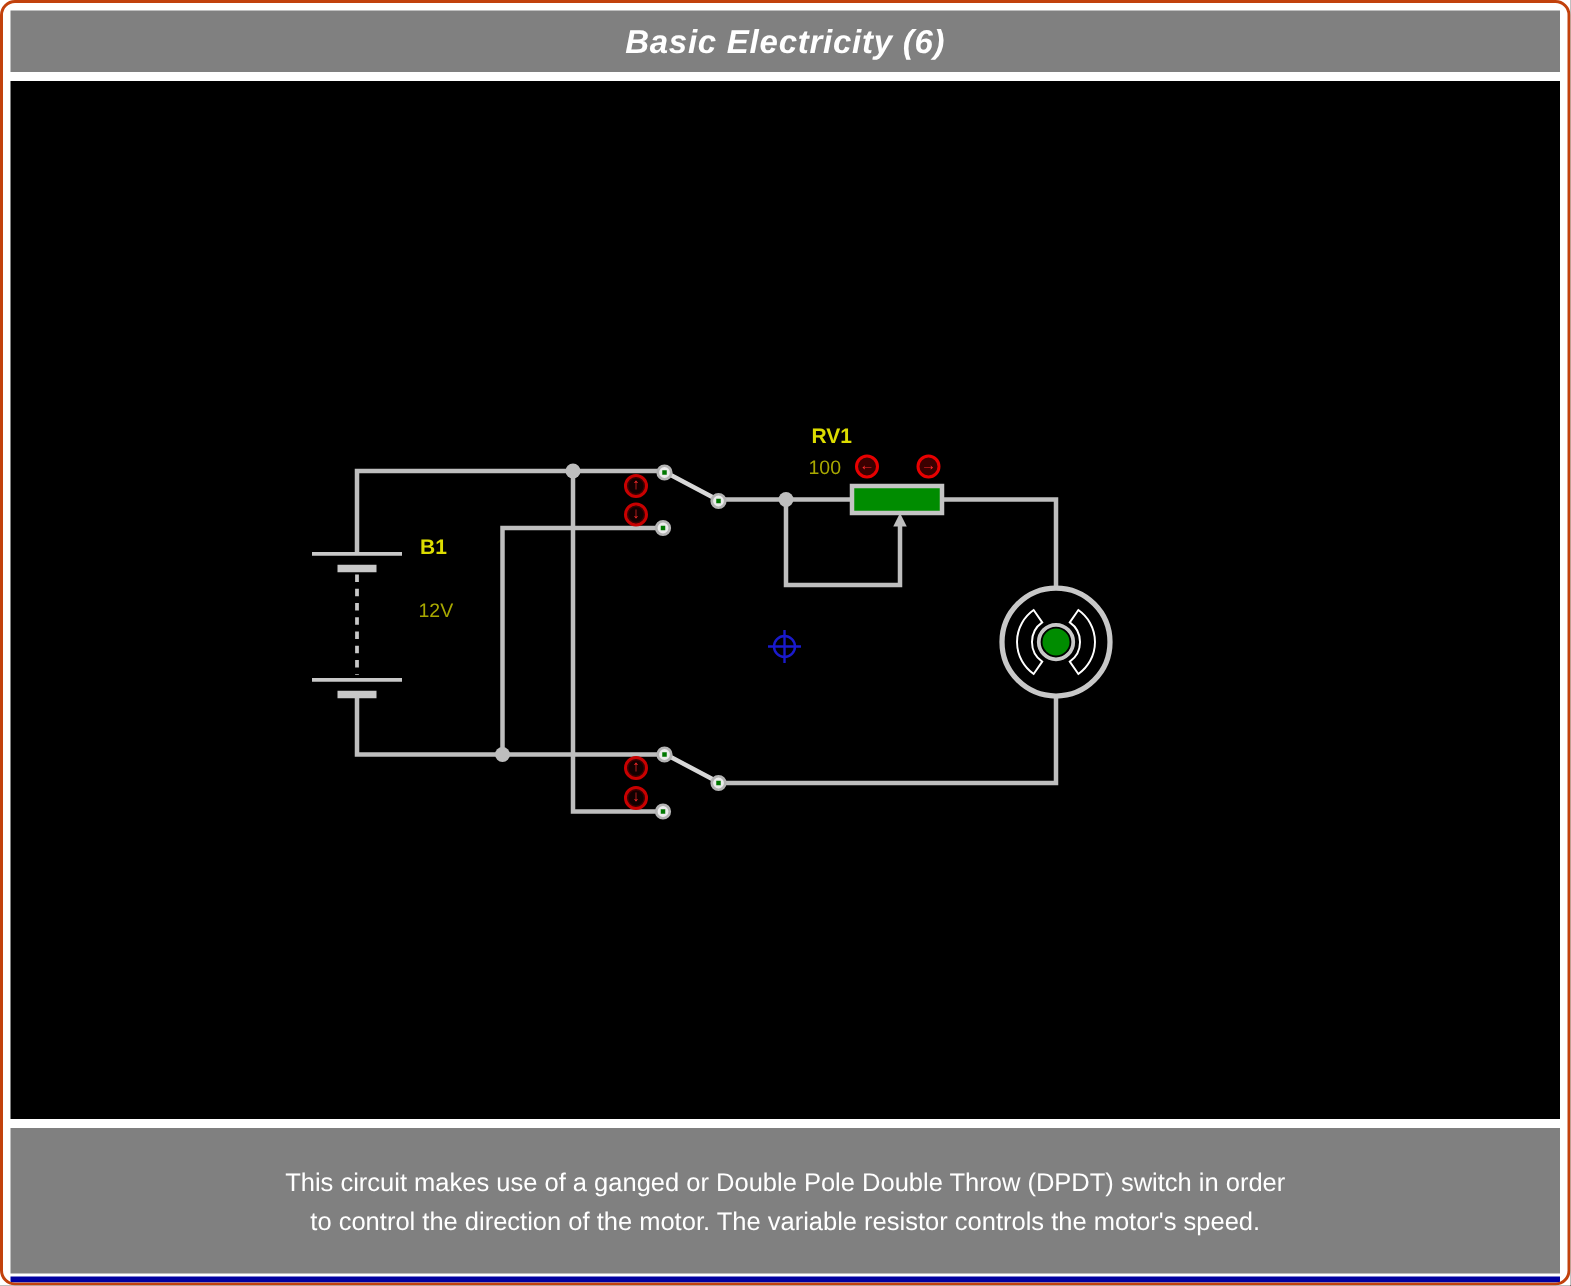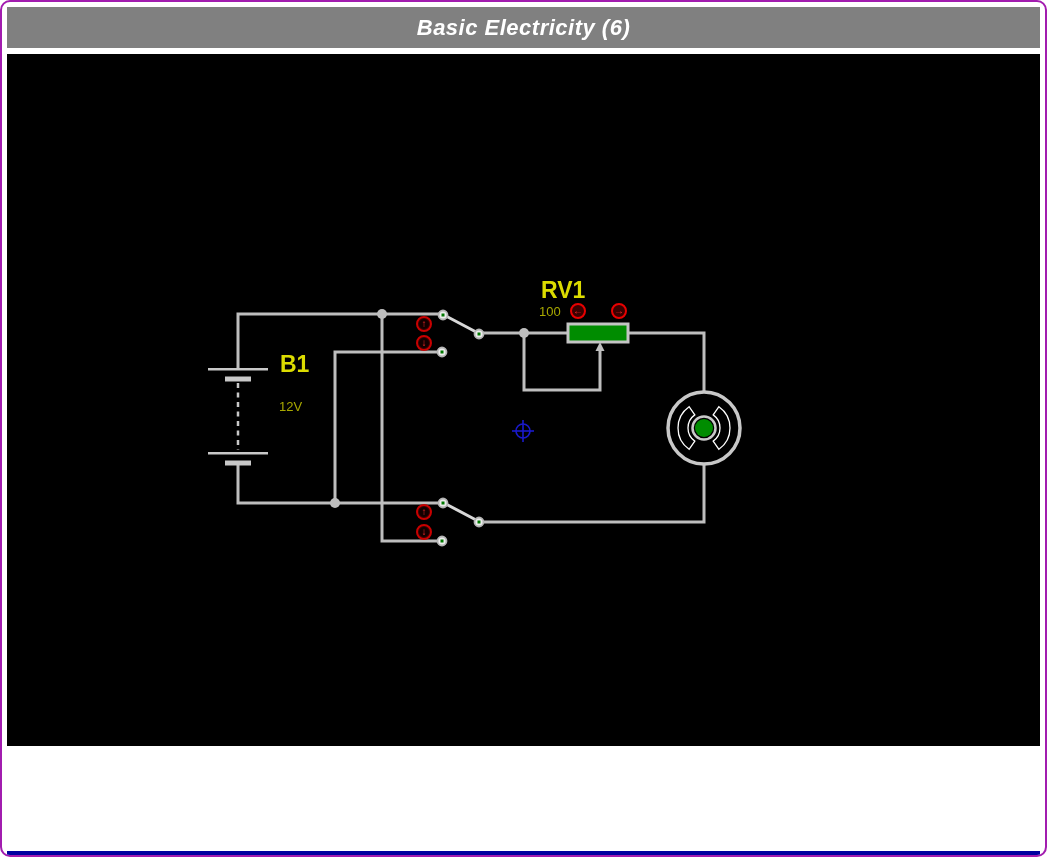--- a/index.html
+++ b/index.html
@@ -1,22 +1,22 @@
 <!DOCTYPE html>
 <html><head>
 <meta charset="utf-8">
 <style>
   html,body{margin:0;padding:0;background:#fff;}
   body{font-family:"Liberation Sans",sans-serif;}
-  .frame{position:relative;width:1043px;height:853px;border:2px solid #a21caf;border-radius:10px;background:#fff;overflow:hidden;}
+  .frame{position:relative;width:1043px;height:853px;border:2px solid #c2410c;border-radius:10px;background:#fff;overflow:hidden;}
   .titlebar{position:absolute;left:5px;top:5px;width:1033px;height:41px;background:#808080;display:flex;align-items:center;justify-content:center;}
   .titlebar span{color:#fff;font-weight:bold;font-style:italic;font-size:22px;letter-spacing:.5px;}
   .canvas{position:absolute;left:5px;top:52px;width:1033px;height:692px;background:#000;}
   .canvas svg{position:absolute;left:0;top:0;}
-  .ref-label{position:absolute;font-weight:bold;font-size:23px;color:#DCDC00;line-height:17px;}
+  .ref-label{position:absolute;font-weight:bold;font-size:14px;color:#DCDC00;line-height:17px;}
   .val-label{position:absolute;font-size:13px;color:#A8A800;line-height:13px;}
   .rbtn{position:absolute;width:12px;height:12px;border:2px solid #C80000;border-radius:50%;background:#120000;color:#FF2A2A;font-size:10px;line-height:12px;text-align:center;font-weight:bold;cursor:pointer;box-shadow:inset 0 0 0 1px #3a0000;}
   .rbtn.rv{border-color:#E80000;background:#3A0000;}
   .footer{position:absolute;left:5px;top:750px;width:1033px;height:97px;background:#808080;color:#fff;text-align:center;font-size:17px;line-height:26px;padding-top:24px;box-sizing:border-box;}
   .accent{position:absolute;left:5px;top:849px;width:1033px;height:4px;background:#0000A0;}
 </style>
 </head>
 <body>
 
 <div class="frame">
@@ -101,16 +101,20 @@
 
     <div class="rbtn" style="left:409px;top:262px;">↑</div>
     <div class="rbtn" style="left:409px;top:281px;">↓</div>
     <div class="rbtn" style="left:409px;top:450px;">↑</div>
     <div class="rbtn" style="left:409px;top:470px;">↓</div>
 
     <div class="rbtn rv" style="left:563px;top:249px;">←</div>
     <div class="rbtn rv" style="left:604px;top:249px;">→</div>
   </div>
 
+  <div class="footer">
+    <div>This circuit makes use of a ganged or Double Pole Double Throw (DPDT) switch in order</div>
+    <div>to control the direction of the motor. The variable resistor controls the motor's speed.</div>
+  </div>
 
   <div class="accent"></div>
 
 </div>
 
 </body></html>

